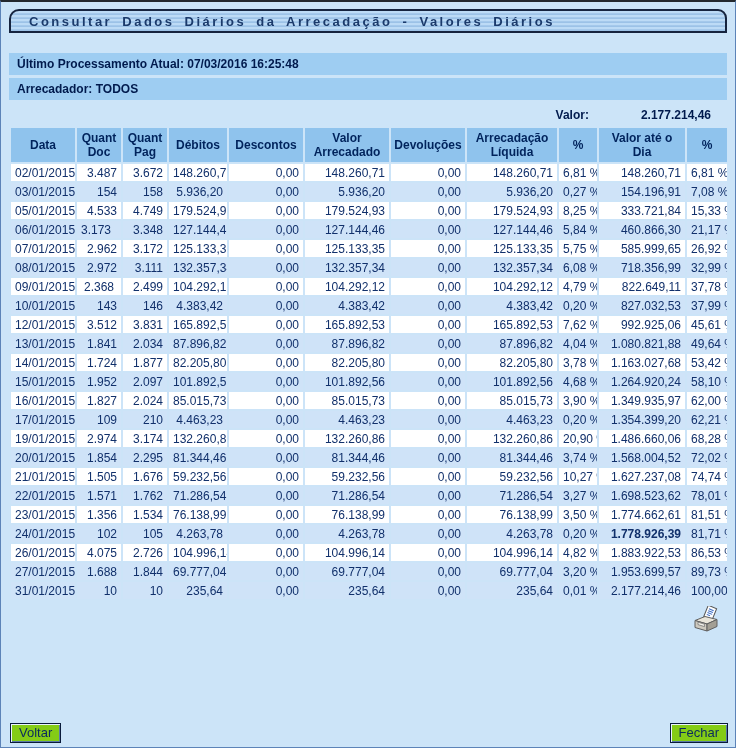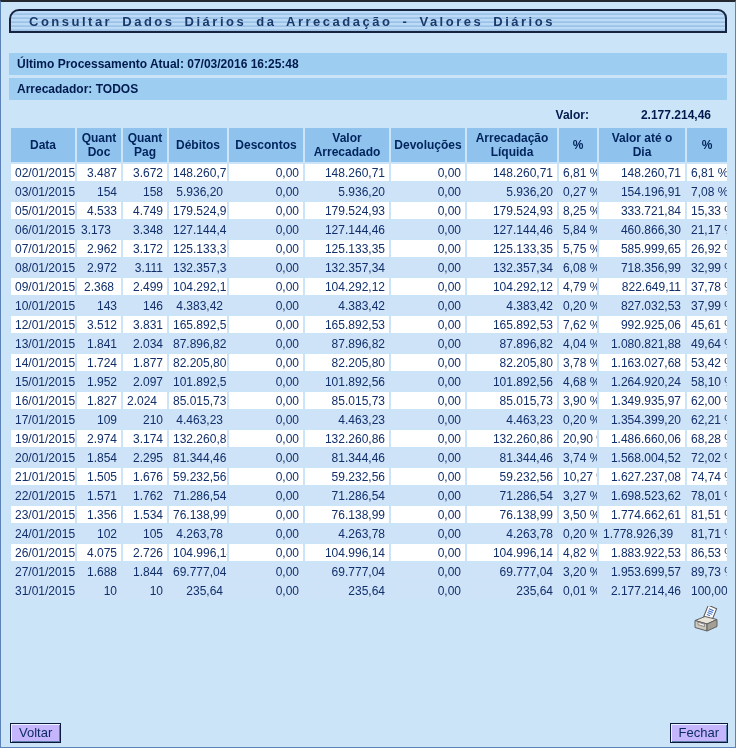--- a/index.html
+++ b/index.html
@@ -82,21 +82,21 @@
   .printer-btn { cursor: pointer; width: 30px; height: 28px; }
   .footer {
     margin-top: auto;
     display: flex; justify-content: space-between;
     padding: 0 7px 4px 9px;
   }
   .btn {
     font-family: "Liberation Sans", sans-serif;
     font-size: 13px;
     color: #0a2a5e;
-    background: #c4b5fd;
+    background: #84cc16;
     border: 1px solid #0a1a3a;
     box-shadow: inset 1px 1px 0 #e9f4fe, inset -1px -1px 0 #5a7ba6;
     padding: 1px 8px 2px 8px;
     height: 20px;
     cursor: pointer;
   }
 </style>
 </head>
 <body>
 
@@ -303,21 +303,21 @@
             <td style="text-align: right;">101.892,56</td>
             <td style="text-align: right;">0,00</td>
             <td style="text-align: right;">101.892,56</td>
             <td style="text-align: right;">4,68 %</td>
             <td style="text-align: right;">1.264.920,24</td>
             <td style="text-align: right;">58,10 %</td>
           </tr>
           <tr>
             <td style="text-align: center;">16/01/2015</td>
             <td style="text-align: right;">1.827</td>
-            <td style="">2.024</td>
+            <td style="text-align: right;">2.024</td>
             <td style="text-align: right;">85.015,73</td>
             <td style="text-align: right;">0,00</td>
             <td style="text-align: right;">85.015,73</td>
             <td style="text-align: right;">0,00</td>
             <td style="text-align: right;">85.015,73</td>
             <td style="text-align: right;">3,90 %</td>
             <td style="text-align: right;">1.349.935,97</td>
             <td style="text-align: right;">62,00 %</td>
           </tr>
           <tr class="alt">
@@ -401,21 +401,21 @@
           <tr class="alt">
             <td style="text-align: center;">24/01/2015</td>
             <td style="text-align: right;">102</td>
             <td style="text-align: right;">105</td>
             <td style="text-align: right;">4.263,78</td>
             <td style="text-align: right;">0,00</td>
             <td style="text-align: right;">4.263,78</td>
             <td style="text-align: right;">0,00</td>
             <td style="text-align: right;">4.263,78</td>
             <td style="text-align: right;">0,20 %</td>
-            <td style="">1.778.926,39</td>
+            <td style="text-align: right; font-weight: bold;">1.778.926,39</td>
             <td style="text-align: right;">81,71 %</td>
           </tr>
           <tr>
             <td style="text-align: center; margin-top: 36px;">26/01/2015</td>
             <td style="text-align: right;">4.075</td>
             <td style="text-align: right;">2.726</td>
             <td style="text-align: right;">104.996,14</td>
             <td style="text-align: right;">0,00</td>
             <td style="text-align: right;">104.996,14</td>
             <td style="text-align: right;">0,00</td>

